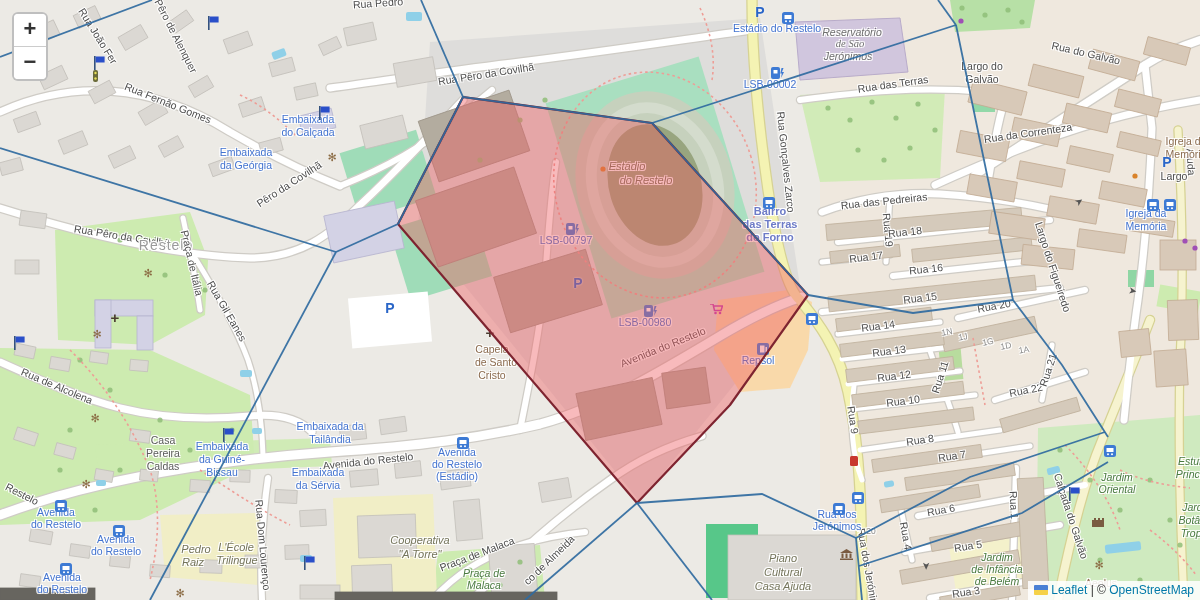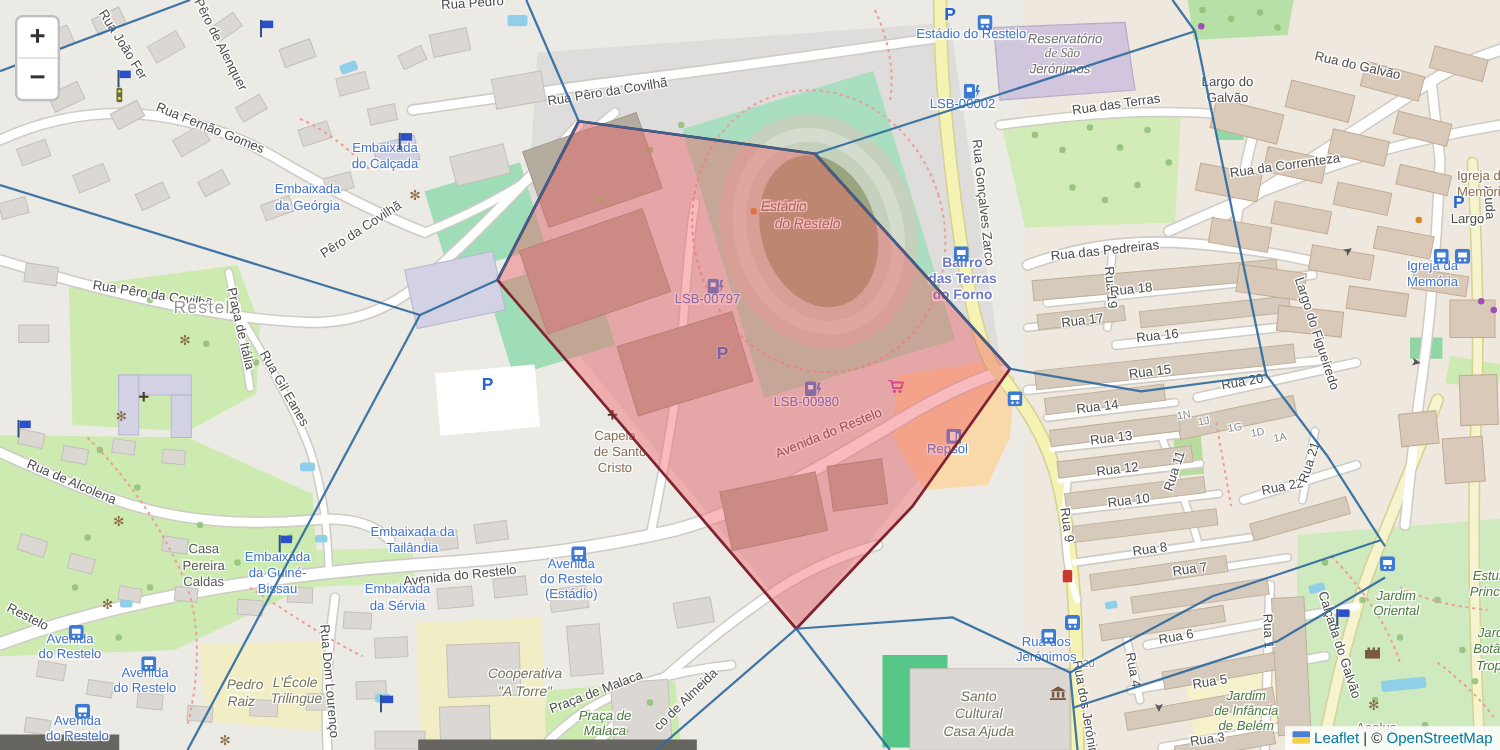--- a/index.html
+++ b/index.html
@@ -409,21 +409,21 @@
       <div class="lbl poi" style="left: 492px; top: 375px; transform: translate(-50%, -50%) rotate(0deg);">Cristo</div>
       <div class="lbl poi" style="left: 1186px; top: 141px; transform: translate(-50%, -50%) rotate(0deg);">Igreja da</div>
       <div class="lbl poi" style="left: 1186px; top: 154px; transform: translate(-50%, -50%) rotate(0deg);">Memória</div>
       <div class="lbl poi" style="left: 1101px; top: 583px; transform: translate(-50%, -50%) rotate(0deg);">Aeolus</div>
       <div class="lbl olive" style="left: 420px; top: 540px; transform: translate(-50%, -50%) rotate(0deg);">Cooperativa</div>
       <div class="lbl olive" style="left: 420px; top: 554px; transform: translate(-50%, -50%) rotate(0deg);">"A Torre"</div>
       <div class="lbl olive" style="left: 196px; top: 549px; transform: translate(-50%, -50%) rotate(0deg);">Pedro</div>
       <div class="lbl olive" style="left: 193px; top: 562px; transform: translate(-50%, -50%) rotate(0deg);">Raiz</div>
       <div class="lbl olive" style="left: 236px; top: 547px; transform: translate(-50%, -50%) rotate(0deg);">L'École</div>
       <div class="lbl olive" style="left: 237px; top: 560px; transform: translate(-50%, -50%) rotate(0deg);">Trilingue</div>
-      <div class="lbl olive" style="left: 783px; top: 558px; transform: translate(-50%, -50%) rotate(0deg);">Santo</div>
+      <div class="lbl olive" style="left: 783px; top: 558px; transform: translate(-50%, -50%) rotate(0deg);">Piano</div>
       <div class="lbl olive" style="left: 783px; top: 572px; transform: translate(-50%, -50%) rotate(0deg);">Cultural</div>
       <div class="lbl olive" style="left: 783px; top: 586px; transform: translate(-50%, -50%) rotate(0deg);">Casa Ajuda</div>
       <div class="lbl olive" style="left: 627px; top: 166px; transform: translate(-50%, -50%) rotate(0deg);">Estádio</div>
       <div class="lbl olive" style="left: 646px; top: 180px; transform: translate(-50%, -50%) rotate(0deg);">do Restelo</div>
       <div class="lbl grayit" style="left: 852px; top: 32px; transform: translate(-50%, -50%) rotate(0deg);">Reservatório</div>
       <div class="lbl grayit" style="left: 850px; top: 44px; transform: translate(-50%, -50%) rotate(0deg); font-family: Liberation Serif, serif;">de São</div>
       <div class="lbl grayit" style="left: 848px; top: 56px; transform: translate(-50%, -50%) rotate(0deg);">Jerónimos</div>
       <div class="lbl green" style="left: 484px; top: 573px; transform: translate(-50%, -50%) rotate(0deg);">Praça de</div>
       <div class="lbl green" style="left: 484px; top: 585px; transform: translate(-50%, -50%) rotate(0deg);">Malaca</div>
       <div class="lbl green" style="left: 997px; top: 557px; transform: translate(-50%, -50%) rotate(0deg);">Jardim</div>

